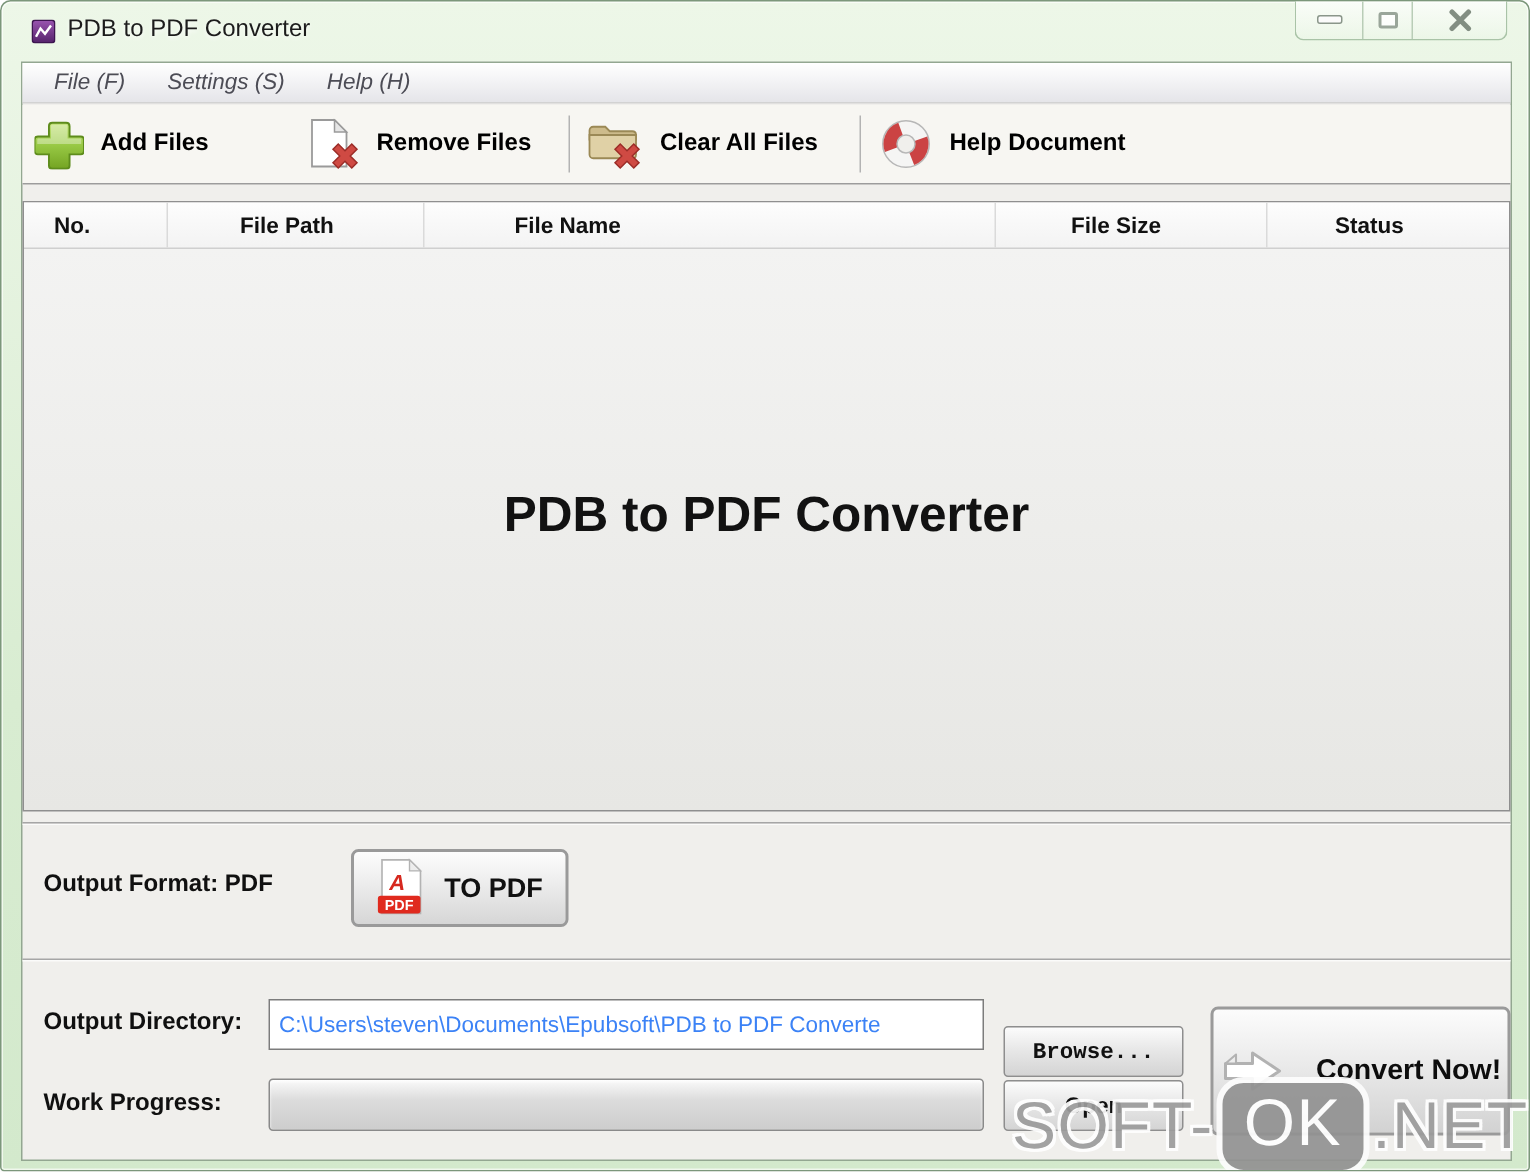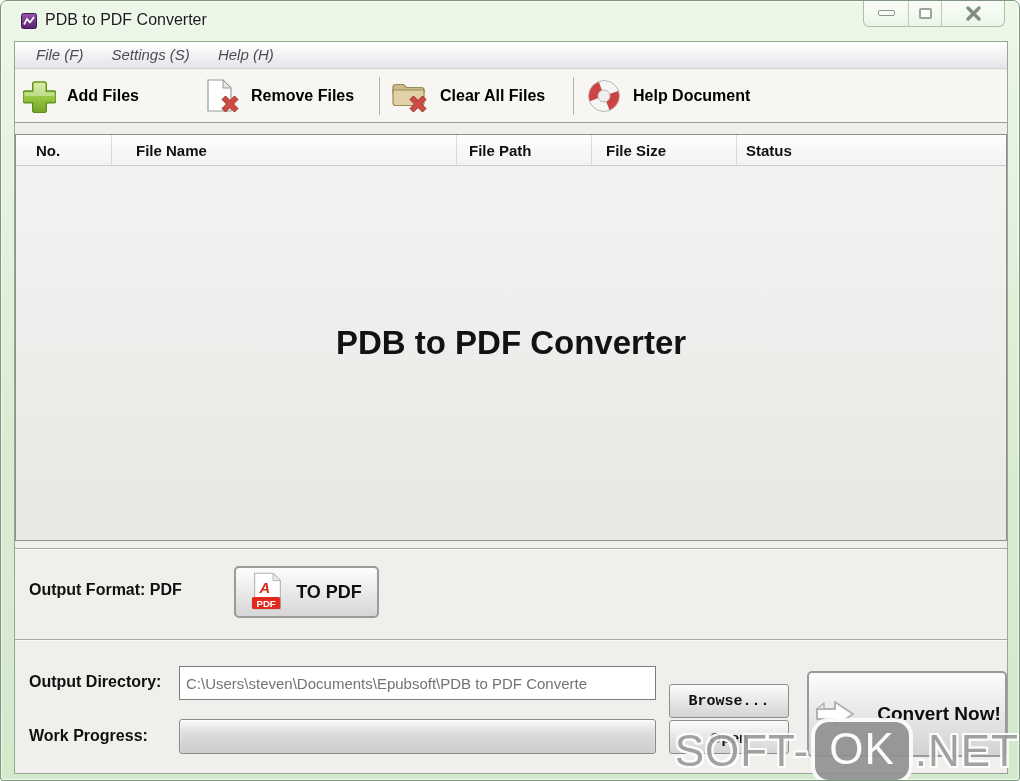--- a/index.html
+++ b/index.html
@@ -37,21 +37,21 @@
     background:#f7f6f2; border-bottom:1px solid #9c9c9c; }
   .tb-btn{ position:absolute; top:0; height:52px; display:flex; align-items:center; gap:11px; cursor:default; }
   .tb-label{ font-size:16px; font-weight:700; color:#000000; }
   .tb-sep{ position:absolute; top:7px; width:1px; height:38px; background:#b3b3b3; }
   .tb-add{ left:8px; } .tb-remove{ left:189px; } .tb-clear{ left:376px; } .tb-help{ left:571px; }
   .sep-1{ left:364px; } .sep-2{ left:558px; }
 
   
   .filetable{ position:absolute; left:0; top:92px; width:992px; height:407px;
     border:1px solid #8f8f8f; background:linear-gradient(#f4f4f3,#e7e7e4); }
-  .thead{ display:flex; height:31px; background:linear-gradient(#fdfdfd,#f3f3f3); border-bottom:1px solid #cfcfcf; }
+  .thead{ display:flex; height:31px; background:linear-gradient(#fdfdfd,#f3f3f3); border-bottom:1px solid #cfcfcf;gap:36px; }
   .th{ display:flex; align-items:center; font-size:15px; font-weight:700; color:#111;
     border-right:1px solid #dadada; height:100%; }
   .th:last-child{ border-right:none; }
   .th-no{ width:96px; padding-left:20px; }
   .th-name{ width:345px; padding-left:24px; }
   .th-path{ width:135px; padding-left:12px; }
   .th-size{ width:145px; padding-left:14px; }
   .th-status{ flex:1; padding-left:9px;text-align:right; }
   .tbody{ position:relative; height:374px; }
   .empty-title{ position:absolute; left:0; right:0; top:158px; text-align:center;
@@ -66,21 +66,21 @@
     display:flex; align-items:center; justify-content:center; gap:12px;
     background:linear-gradient(#fdfdfd,#ececec 45%,#d6d6d6); border:2px solid #9a9a9a; border-radius:5px; cursor:default; }
   .btn-topdf-label{ font-size:18px; font-weight:700; color:#101010; }
 
   
   .lbl{ position:absolute; font-size:16px; font-weight:700; color:#101010; }
   .lbl-dir{ left:14px; top:631px; }
   .lbl-prog{ left:14px; top:685px; }
   .dir-input{ position:absolute; left:164px; top:624px; width:477px; height:34px;
     border:1px solid #7c7c7c; background:#fff; font-family:"Liberation Sans","DejaVu Sans",sans-serif;
-    font-size:15px; color:#737373; padding:0 6px; }
+    font-size:15px; color:#3b82f6; padding:0 6px; }
   .progressbar{ position:absolute; left:164px; top:677px; width:477px; height:35px;
     border:1px solid #8a8a8a; border-radius:3px; background:linear-gradient(#fafafa,#dcdcdc 40%,#cdcdcd);
     box-shadow:inset 0 1px 2px rgba(255,255,255,.9); overflow:hidden; }
   .progress-fill{ height:100%; width:0%; background:linear-gradient(#bfe3a0,#7fb84f); }
   .btn{ position:absolute; left:654px; width:120px; height:34px;
     background:linear-gradient(#fcfcfc,#e8e8e8 45%,#d4d4d4); border:1px solid #8e8e8e; border-radius:3px;
     font-size:15px; font-weight:700; color:#101010; display:flex; align-items:center; justify-content:center; cursor:default; }
   .btn-browse{ top:642px;font-family:Liberation Mono, monospace; } .btn-open{ top:678px; }
   .btn-convert{ position:absolute; left:792px; top:629px; width:200px; height:86px;
     display:flex; align-items:center; justify-content:center; gap:20px;
@@ -183,22 +183,22 @@
           <circle cx="18" cy="18" r="10.5" fill="none" stroke="#cb4343" stroke-width="9" stroke-dasharray="16.5 16.5" stroke-dashoffset="8" transform="rotate(22 18 18)"></circle>
           <circle cx="18" cy="18" r="6" fill="#f0efec" stroke="#b7b7b7" stroke-width="1"></circle>
         </svg>
         <span class="tb-label">Help Document</span>
       </div>
     </div>
 
     <div class="filetable">
       <div class="thead">
         <div class="th th-no">No.</div>
+        <div class="th th-path">File Path</div>
         <div class="th th-name">File Name</div>
-        <div class="th th-path">File Path</div>
         <div class="th th-size">File Size</div>
         <div class="th th-status">Status</div>
       </div>
       <div class="tbody">
         <div class="empty-title">PDB to PDF Converter</div>
       </div>
     </div>
 
     <div class="hsep hsep-a"></div>
 

